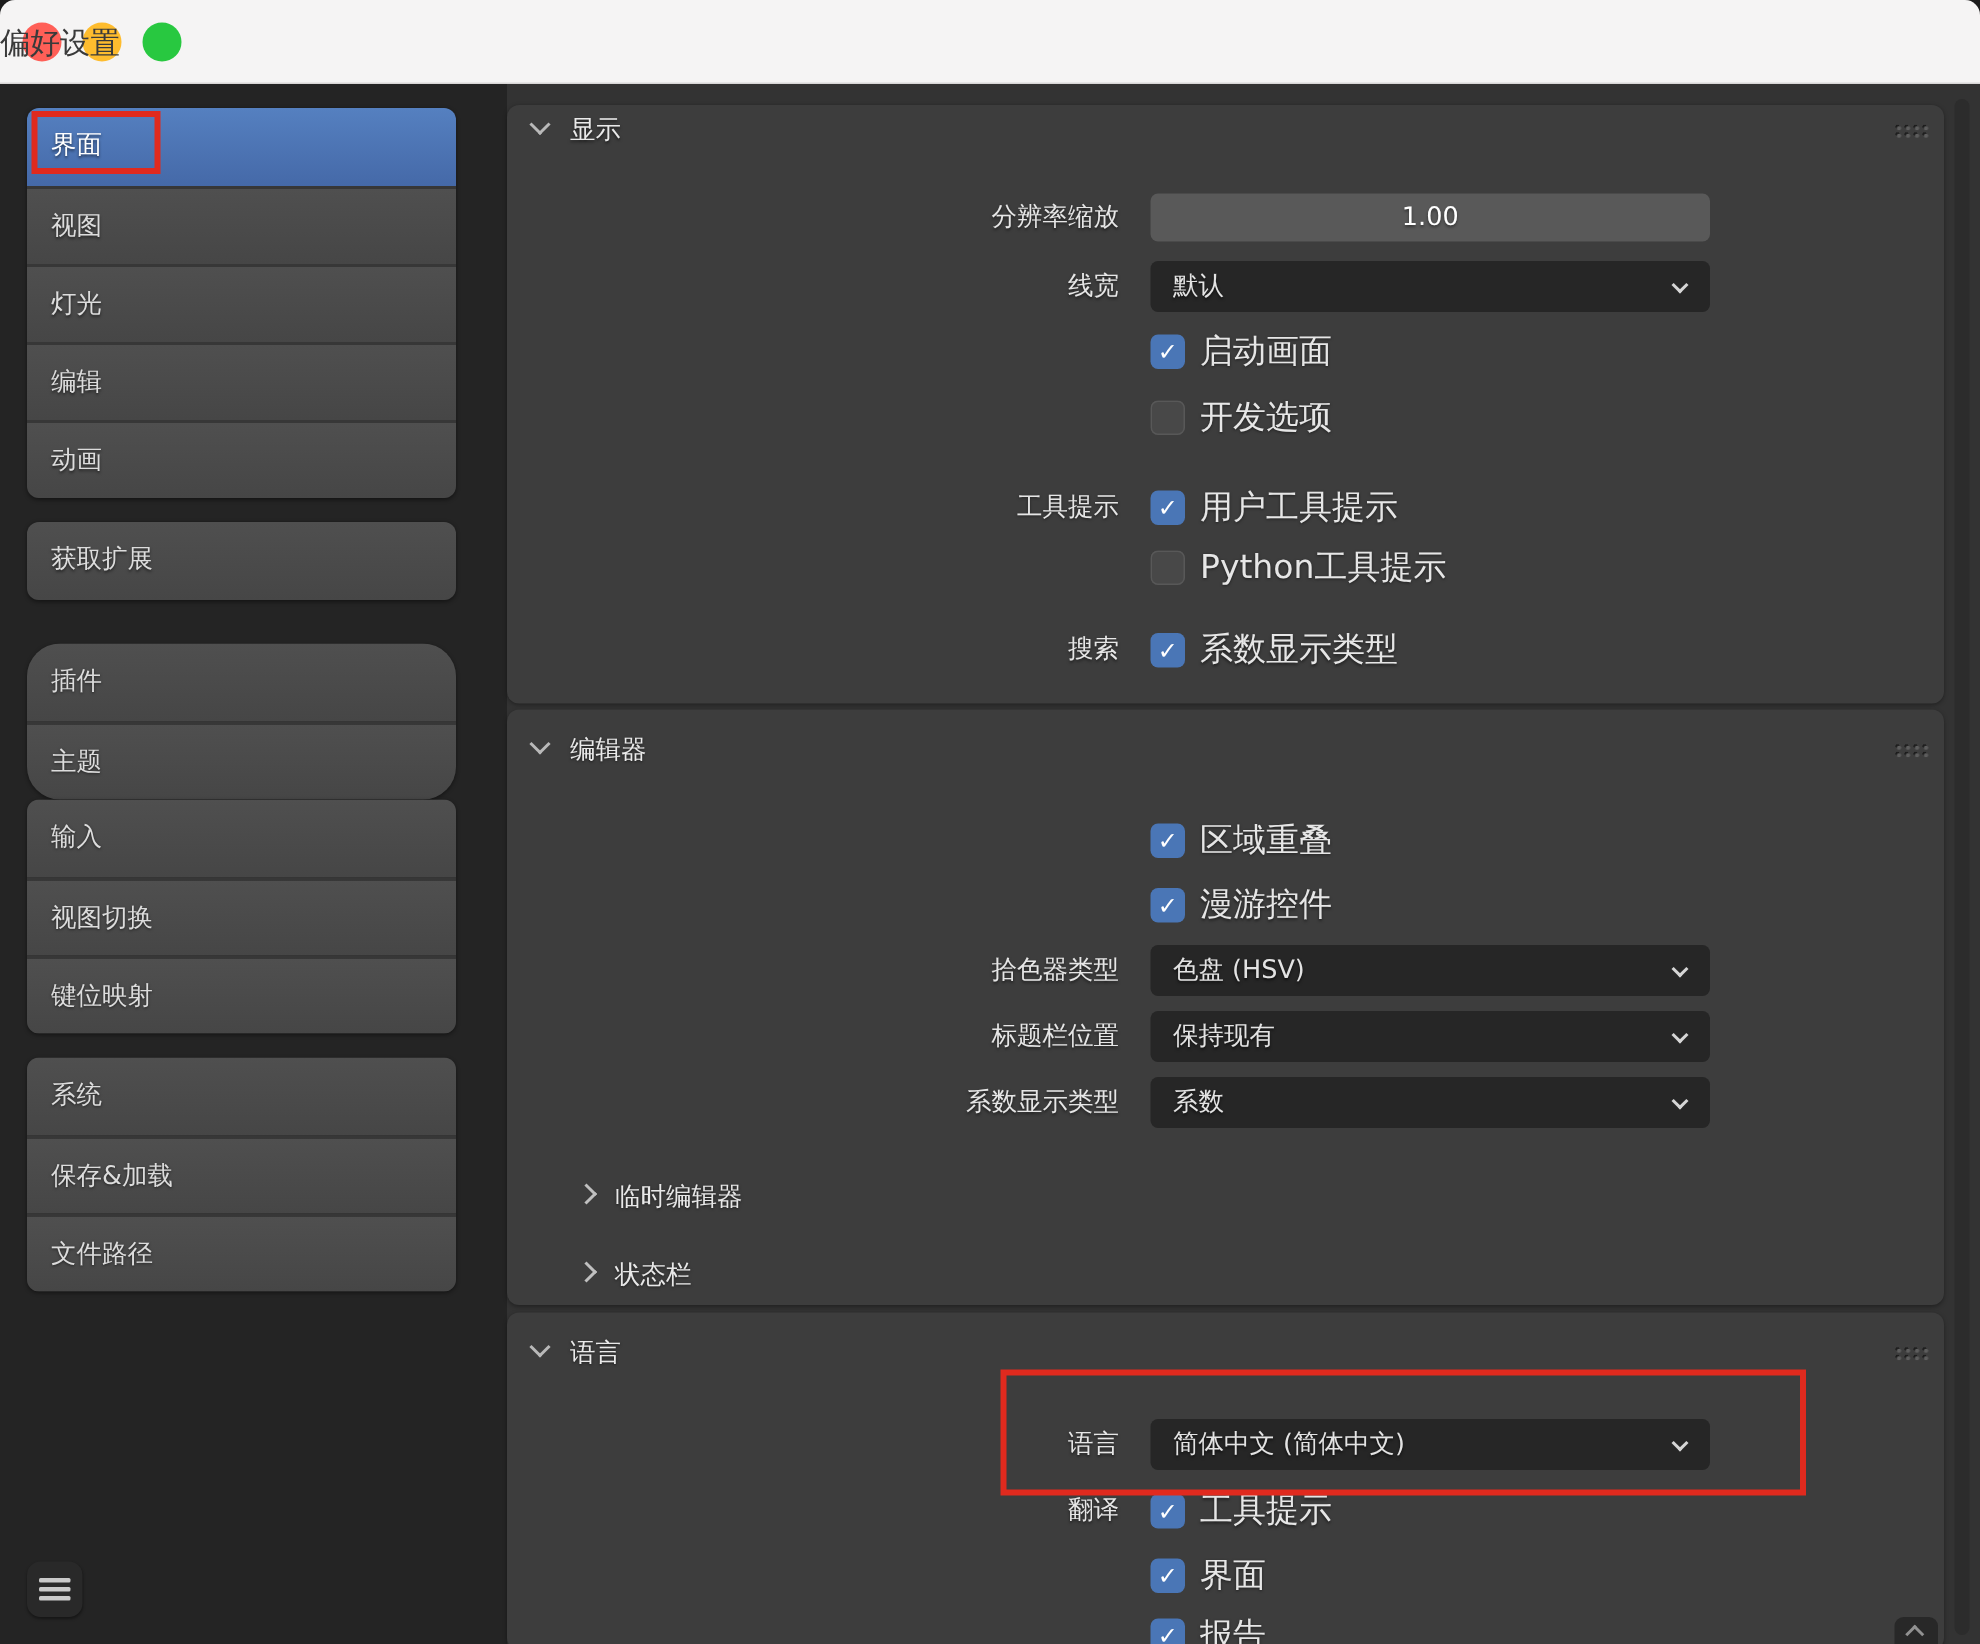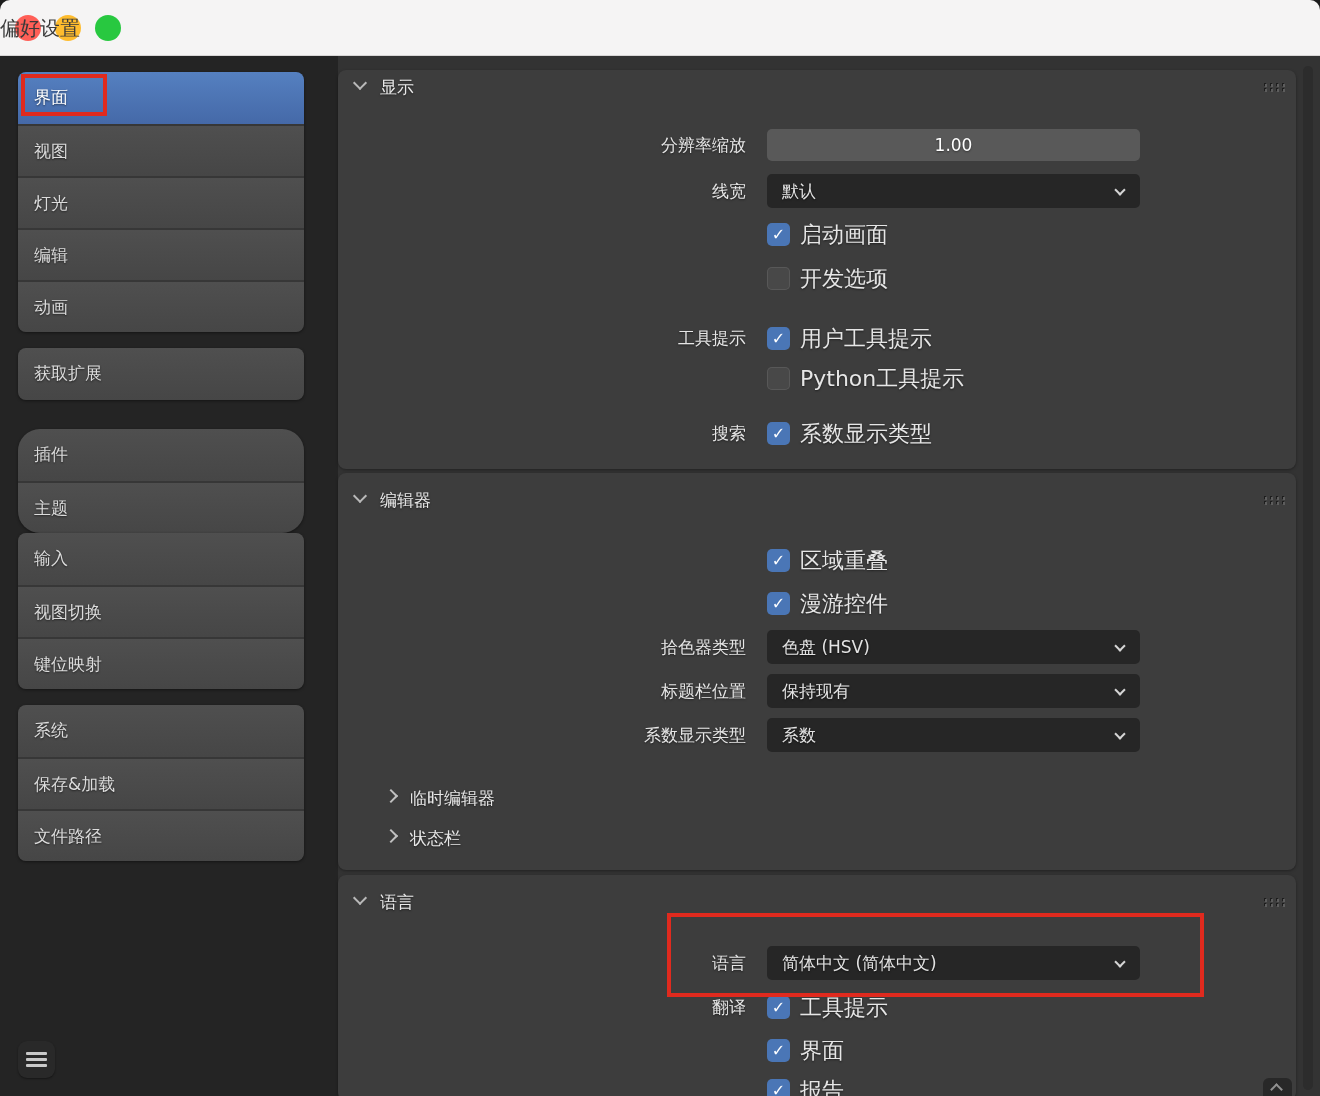--- a/index.html
+++ b/index.html
@@ -237,21 +237,21 @@
             <span>系数</span>
             <span class="dchev"></span>
           </div>
         </div>
 
         <div class="subhead" style="top:312px;">
           <span class="chev right"></span>
           <span class="slabel">临时编辑器</span>
         </div>
 
-        <div class="subhead" style="top:352px;">
+        <div class="subhead" style="top:364px;">
           <span class="chev right"></span>
           <span class="slabel">状态栏</span>
         </div>
       </section>
 
       <section class="panel" style="top:819px;height:225px;">
         <div class="phead" style="top:14px;">
           <span class="chev down"></span>
           <span class="ptitle">语言</span>
           <span class="grip"></span>

